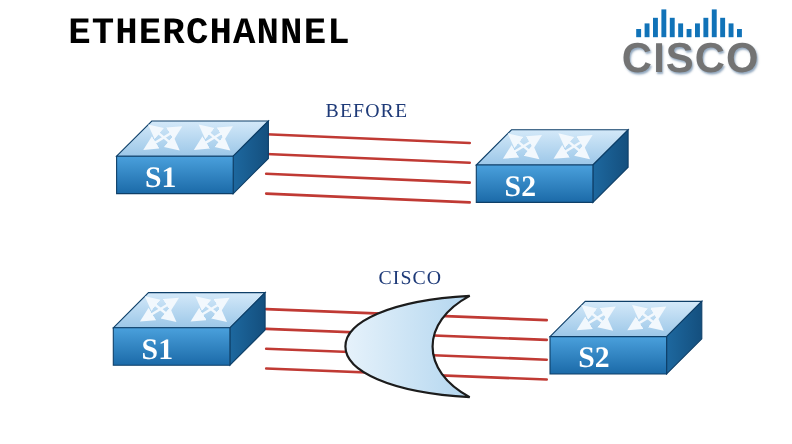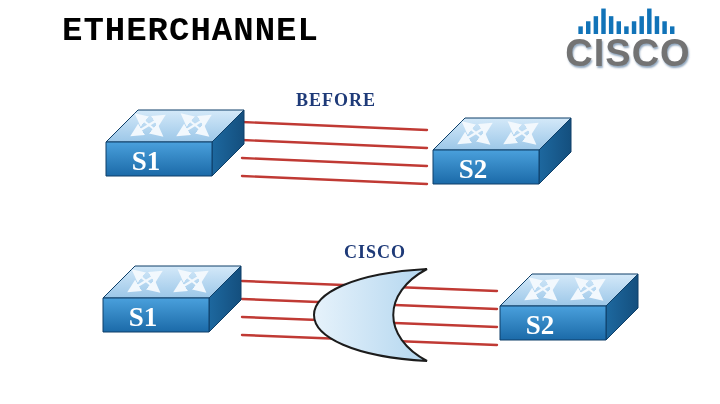--- a/index.html
+++ b/index.html
@@ -24,21 +24,21 @@
   .logo .bars{display:block;margin:0 auto;width:104px;height:28px;}
   .logo .brand{
     font-family:"Liberation Sans", sans-serif;
     font-weight:bold;font-size:38px;line-height:1;
     color:#737373;letter-spacing:1px;
     text-shadow:1px 2px 2px rgba(10,60,110,0.45);
   }
   .section-label{
     position:absolute;
     font-family:"Liberation Serif", serif;
-    font-weight:bold;font-size:18px;color:#1e3a78;
+    font-weight:normal;font-size:18px;color:#1e3a78;
     letter-spacing:1px;
     text-align:center;
   }
   .before-label{left:296px;top:90px;}
   .after-label{left:344px;top:242px;}
   svg.switch{position:absolute;width:150px;height:95px;overflow:visible;}
   svg.links{position:absolute;overflow:visible;}
   .sw-label{
     font-family:"Liberation Serif", serif;
     font-weight:bold;font-size:27px;fill:#ffffff;

